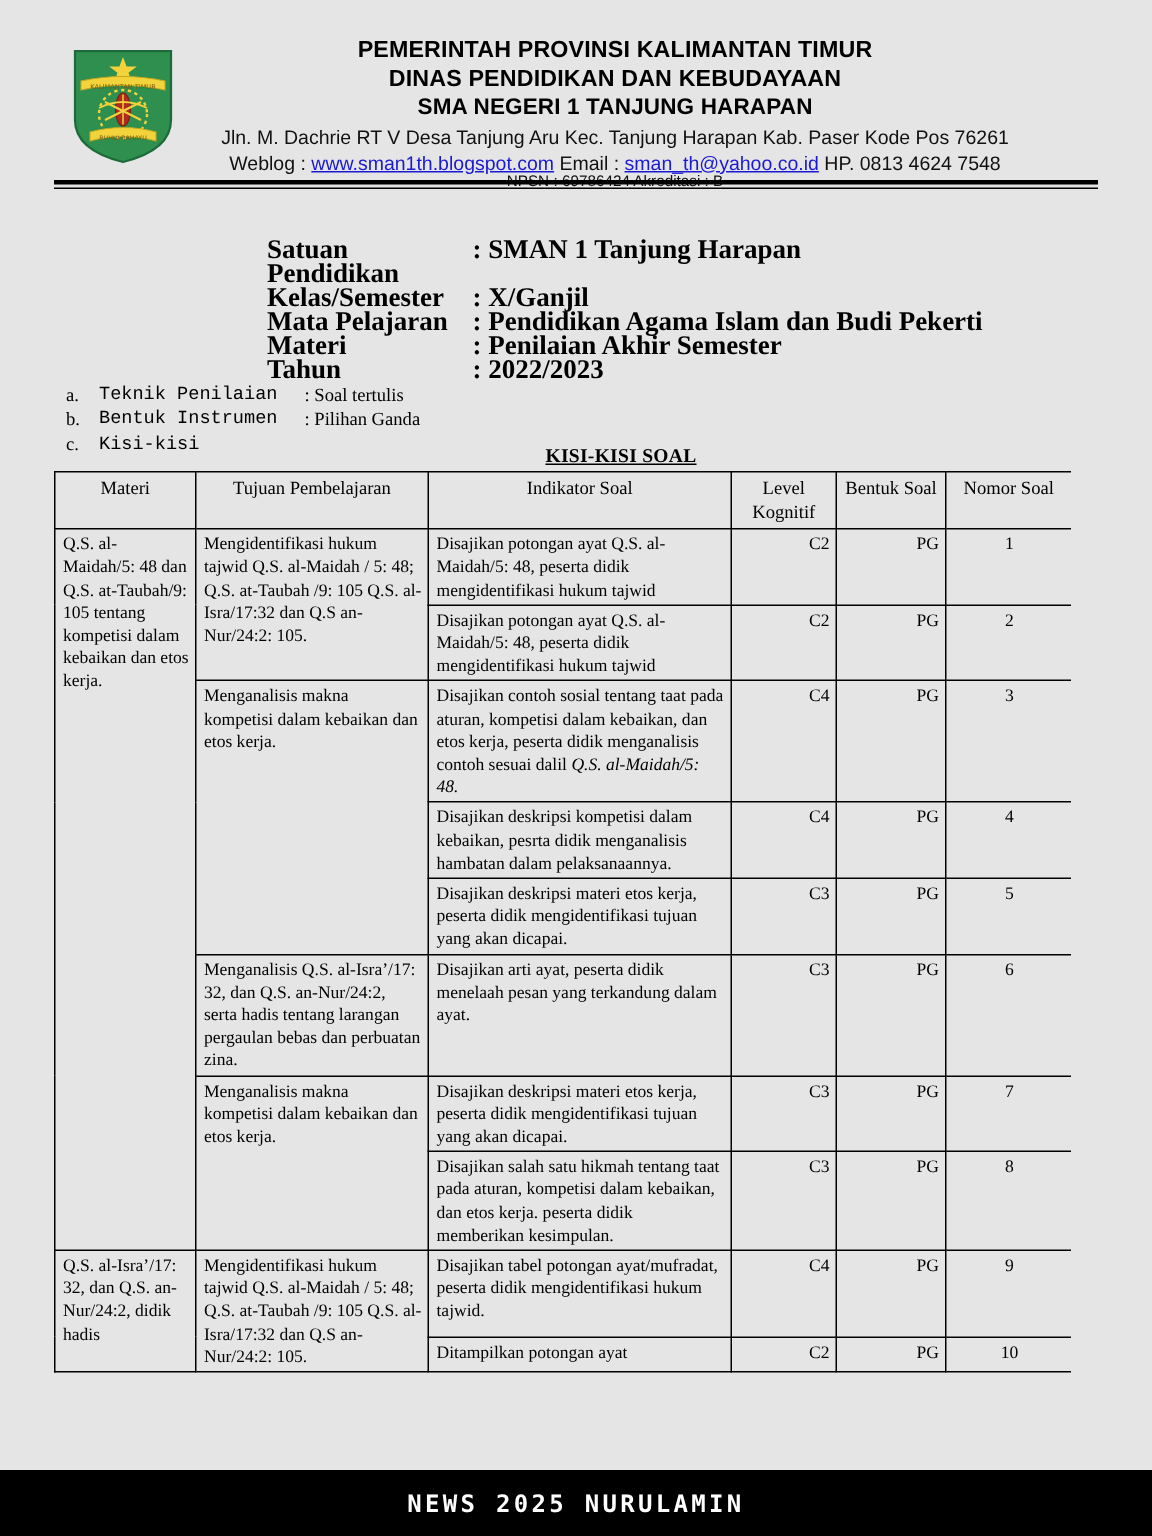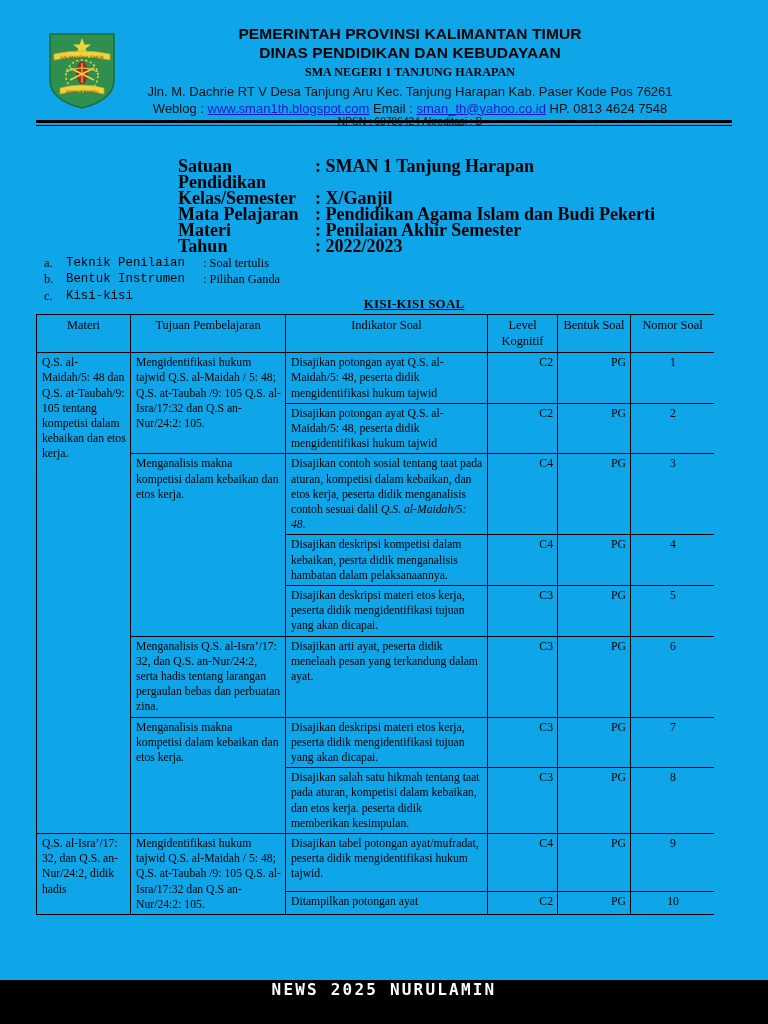--- a/index.html
+++ b/index.html
@@ -6,21 +6,21 @@
   html, body {
     margin: 0; padding: 0;
     width: 768px; height: 1024px;
     background: #ffffff;
     font-family: "Liberation Serif", serif;
     overflow: hidden;
   }
   #page {
     position: relative;
     width: 768px; height: 1024px;
-    background: #0ea5e9;
+    background: #e5e5e5;
   }
 
   
   .letterhead {
     position: absolute;
     left: 0; top: 24px;
     width: 768px;
     padding: 0 36px;
   }
   .lh-row { display: flex; align-items: flex-start; }
@@ -32,21 +32,21 @@
   .lh-text { flex: 1 1 auto; text-align: center; padding-right: 40px; }
 
   .lh-line1, .lh-line2, .lh-line3 {
     font-family: "Liberation Sans", sans-serif;
     font-weight: bold;
     color: #000;
     letter-spacing: .1px;
   }
   .lh-line1 { font-size: 15.5px; line-height: 19px; }
   .lh-line2 { font-size: 15.5px; line-height: 19px; }
-  .lh-line3 { font-size: 12px; line-height: 20px; font-family: Liberation Serif, serif; }
+  .lh-line3 { font-size: 15px; line-height: 20px; }
 
   .lh-addr {
     font-family: "Liberation Sans", sans-serif;
     font-size: 13px;
     line-height: 13.5px;
     color: #111;
     margin-top: 3px;
   }
   .lh-addr .lnk { color: #1a1ad0; text-decoration: underline; }
   .lh-npsn {
@@ -145,20 +145,21 @@
   .ital { font-style: italic; }
 
   
   .footer-banner {
     position: absolute;
     left: 0; bottom: 0;
     width: 768px; height: 44px;
     background: #000;
     color: #fff;
     display: flex;
+    align-items: center;
     justify-content: center;
     font-family: "DejaVu Sans Mono", monospace;
     font-size: 16px;
     letter-spacing: 2.2px;
     font-weight: bold;
   }
 </style>
 </head>
 <body>
 

